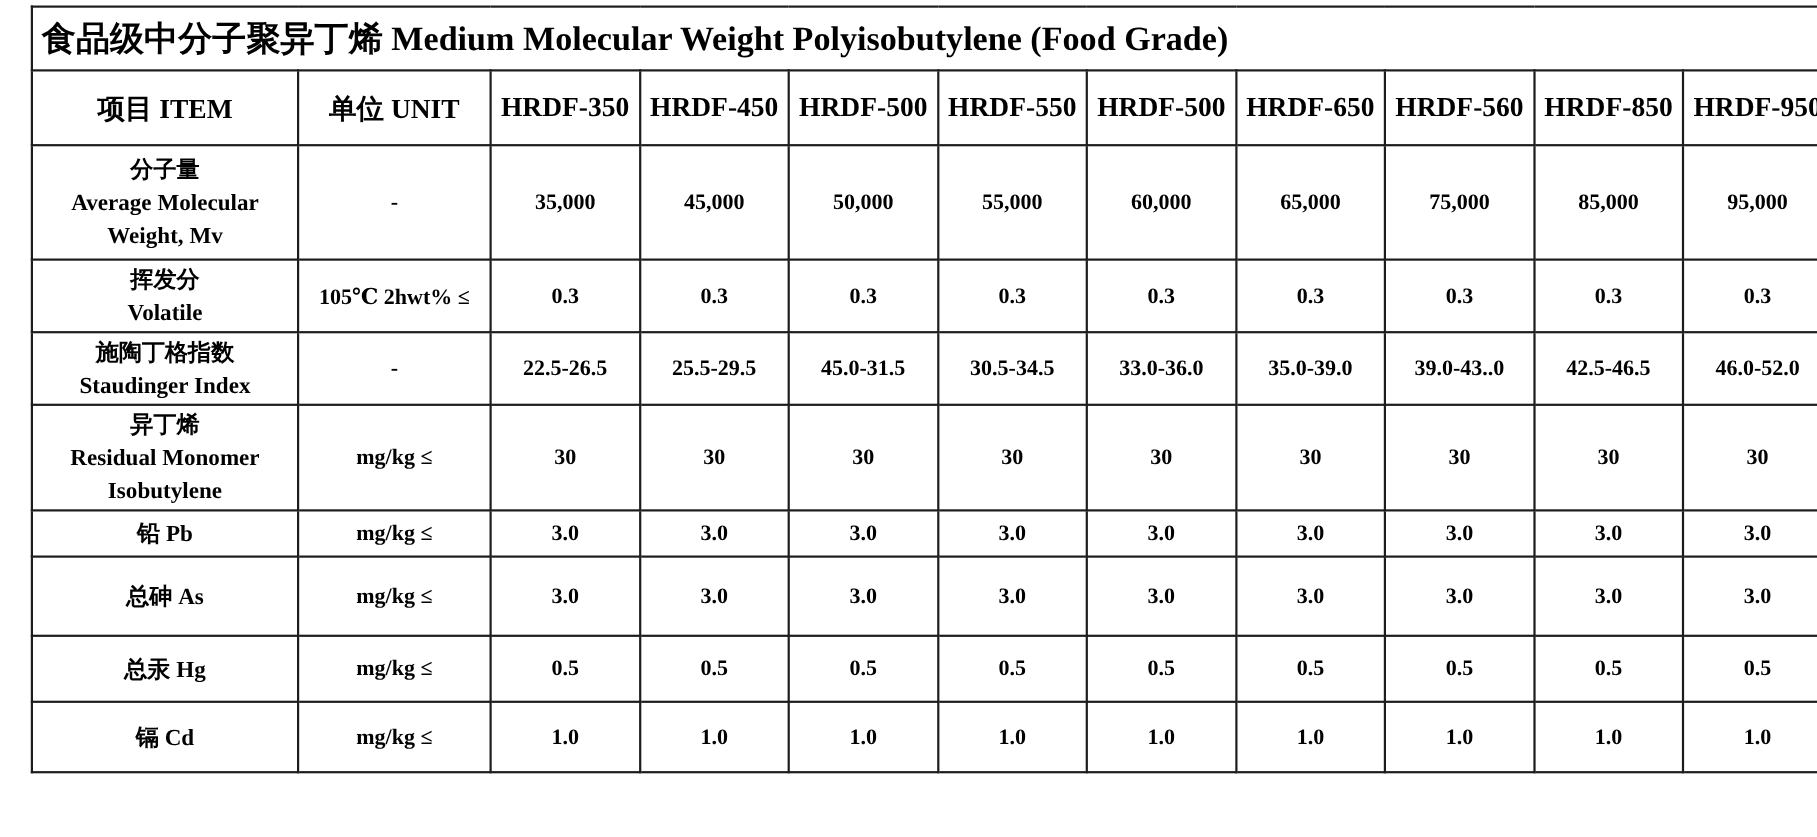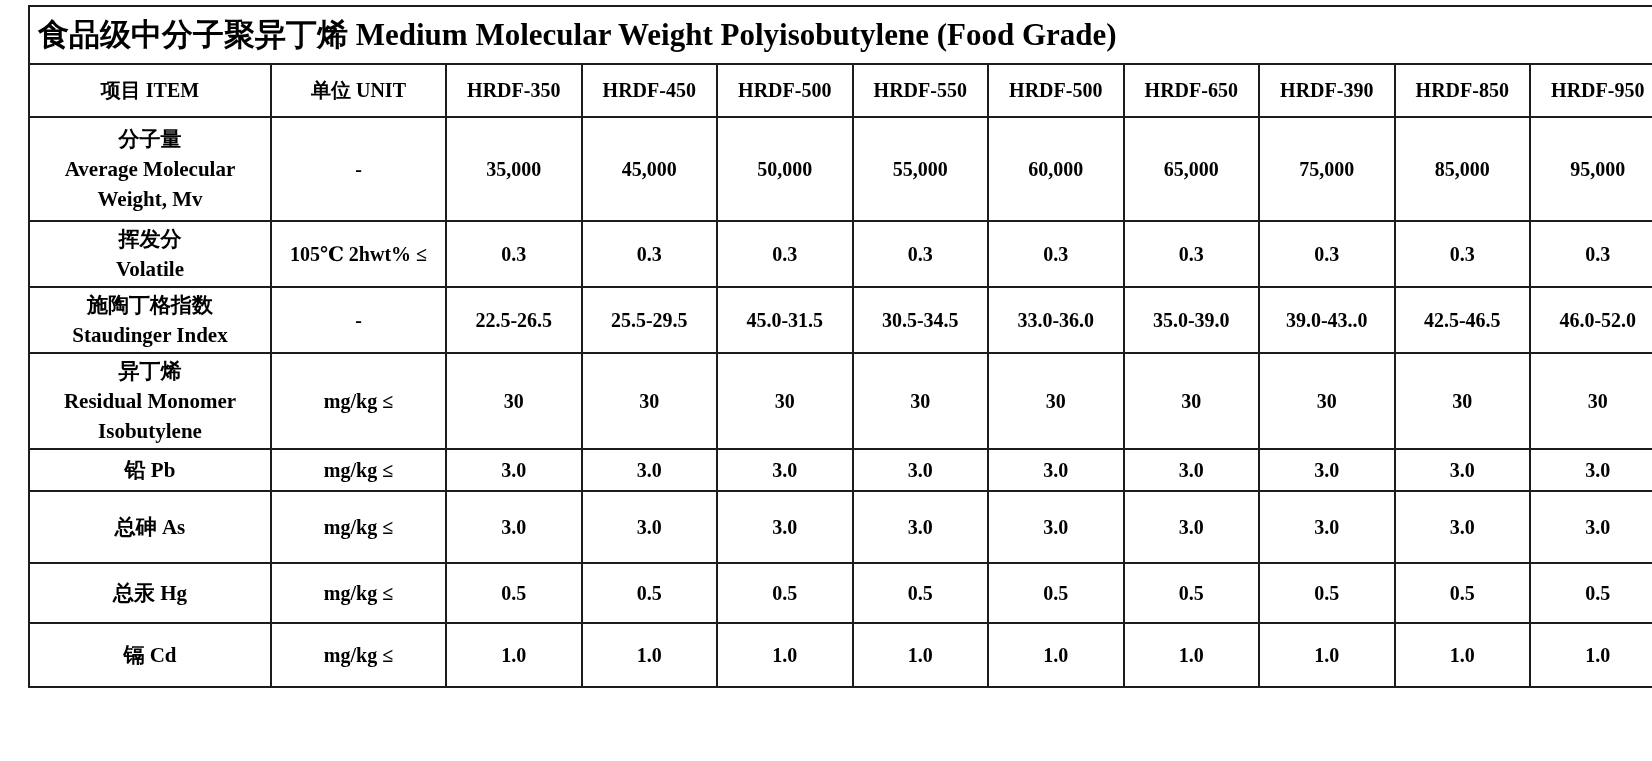--- a/index.html
+++ b/index.html
@@ -33,22 +33,22 @@
     overflow: hidden;
   }
   .title-cell {
     text-align: left;
     font-size: 31px;
     height: 58px;
     padding-left: 8px;
     white-space: nowrap;
   }
   th.hdr {
-    font-size: 20px;
-    height: 53px;
+    font-size: 25px;
+    height: 68px;
   }
   tbody tr { height: 42px; }
   tbody tr.r0 { height: 104px; }
   tbody tr.r4 { height: 88px; }
   tbody tr.r6 { height: 72px; }
   tbody tr.r7 { height: 60px; }
   tbody tr.r8 { height: 64px; }
   .item-line {
     font-size: 21px;
     line-height: 30px;
@@ -74,21 +74,21 @@
       </tr>
       <tr id="header-row">
         <th class="hdr">项目 ITEM</th>
         <th class="hdr">单位  UNIT</th>
       <th class="hdr">HRDF-350</th>
           <th class="hdr">HRDF-450</th>
           <th class="hdr">HRDF-500</th>
           <th class="hdr">HRDF-550</th>
           <th class="hdr">HRDF-500</th>
           <th class="hdr">HRDF-650</th>
-          <th class="hdr">HRDF-390</th>
+          <th class="hdr">HRDF-560</th>
           <th class="hdr">HRDF-850</th>
           <th class="hdr">HRDF-950</th>
         </tr>
     </thead>
     <tbody id="table-body">
         <tr class="r0">
           <td>
             <div class="item-line">分子量</div>
             <div class="item-line">Average Molecular</div>
             <div class="item-line">Weight, Mv</div>

